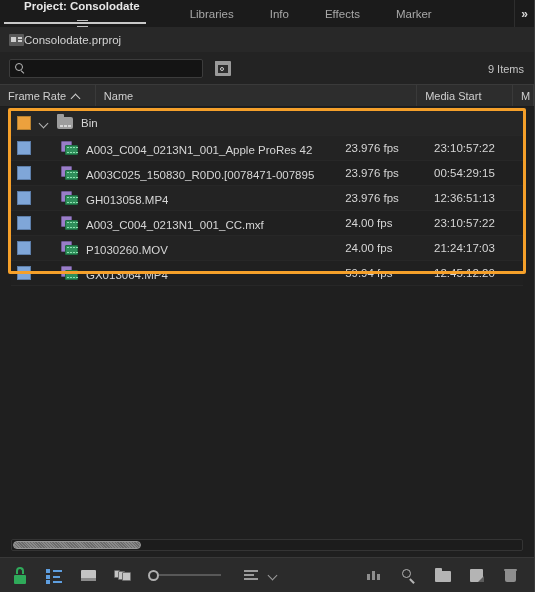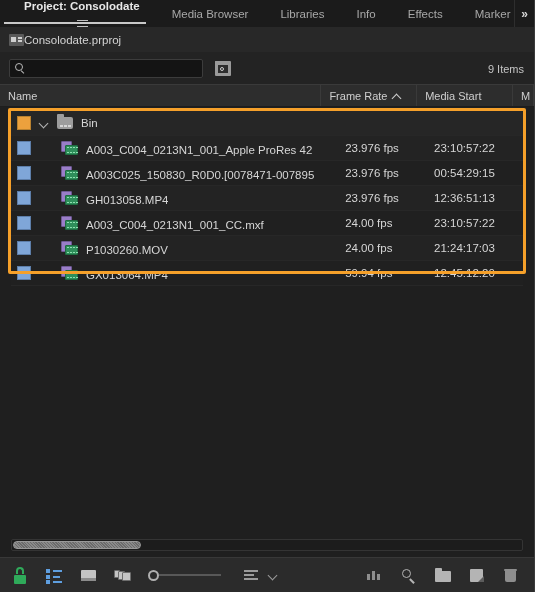--- a/index.html
+++ b/index.html
@@ -599,23 +599,20 @@
     <div class="tab first active">
       <span>Project: Consolodate</span>
       <span class="hamburger">
         <i></i>
           <i></i>
           <i></i>
       </span>
       <span class="tab-underline"></span>
     </div>
     <div class="tab-spacer"></div>
-    <div class="tab">
-      <span>Media Browser</span>
-    </div>
     <div class="tab-spacer"></div>
     <div class="tab">
       <span>Libraries</span>
     </div>
     <div class="tab-spacer"></div>
     <div class="tab">
       <span>Info</span>
     </div>
     <div class="tab-spacer"></div>
     <div class="tab">
@@ -640,26 +637,26 @@
       <span class="mag"></span>
       <input type="text" value="" placeholder="" style="">
     </div>
     <div class="filter-icon">
       <span class="inner"></span>
     </div>
     <div class="items-count">9 Items</div>
   </div>
 
   <div class="colheader">
-    <div class="ch ch-name">
-      <span>Name</span>
-    </div>
     <div class="ch ch-rate">
       <span>Frame Rate</span>
       <span class="sort-chevron"></span>
+    </div>
+    <div class="ch ch-name">
+      <span>Name</span>
     </div>
     <div class="ch ch-start">
       <span>Media Start</span>
     </div>
     <div class="ch ch-more">
       <span>M</span>
     </div>
   </div>
 
   <div class="listwrap">

